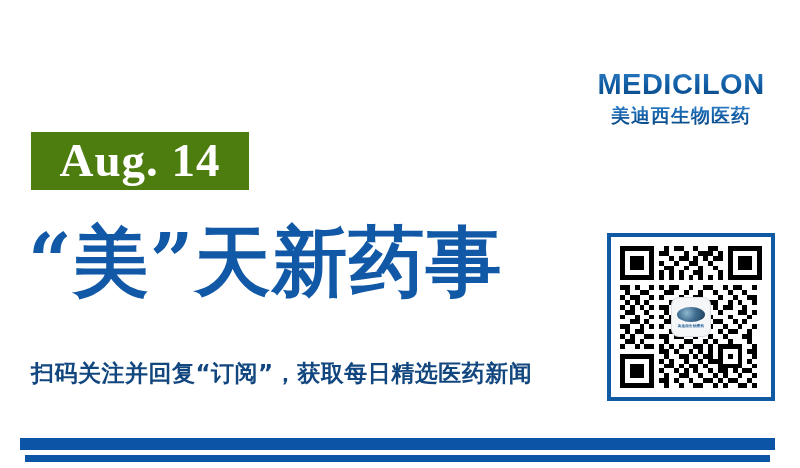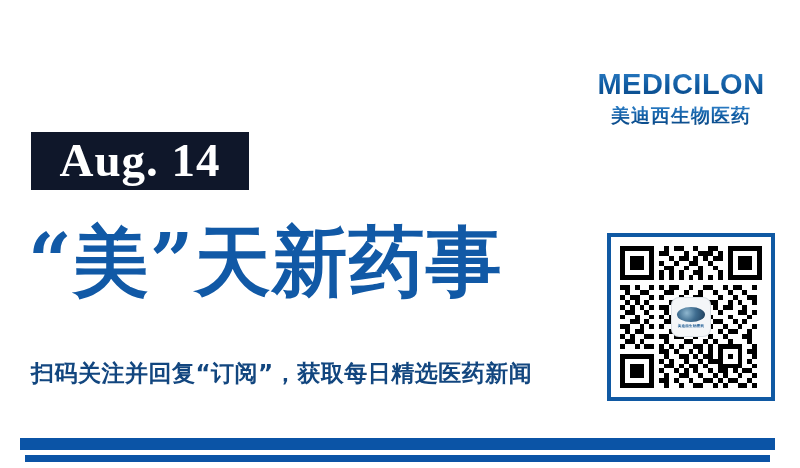--- a/index.html
+++ b/index.html
@@ -53,21 +53,21 @@
     white-space: nowrap;
   }
 
   
   #date-badge {
     position: absolute;
     left: 31px;
     top: 96px;
     width: 218px;
     height: 58px;
-    background: #0f172a;
+    background: #4d7c0f;
     display: flex;
     align-items: center;
     justify-content: center;
   }
   #date-badge-text {
     font-family: "Liberation Serif", "DejaVu Serif", serif;
     font-weight: bold;
     font-size: 47px;
     line-height: 1;
     color: #ffffff;

